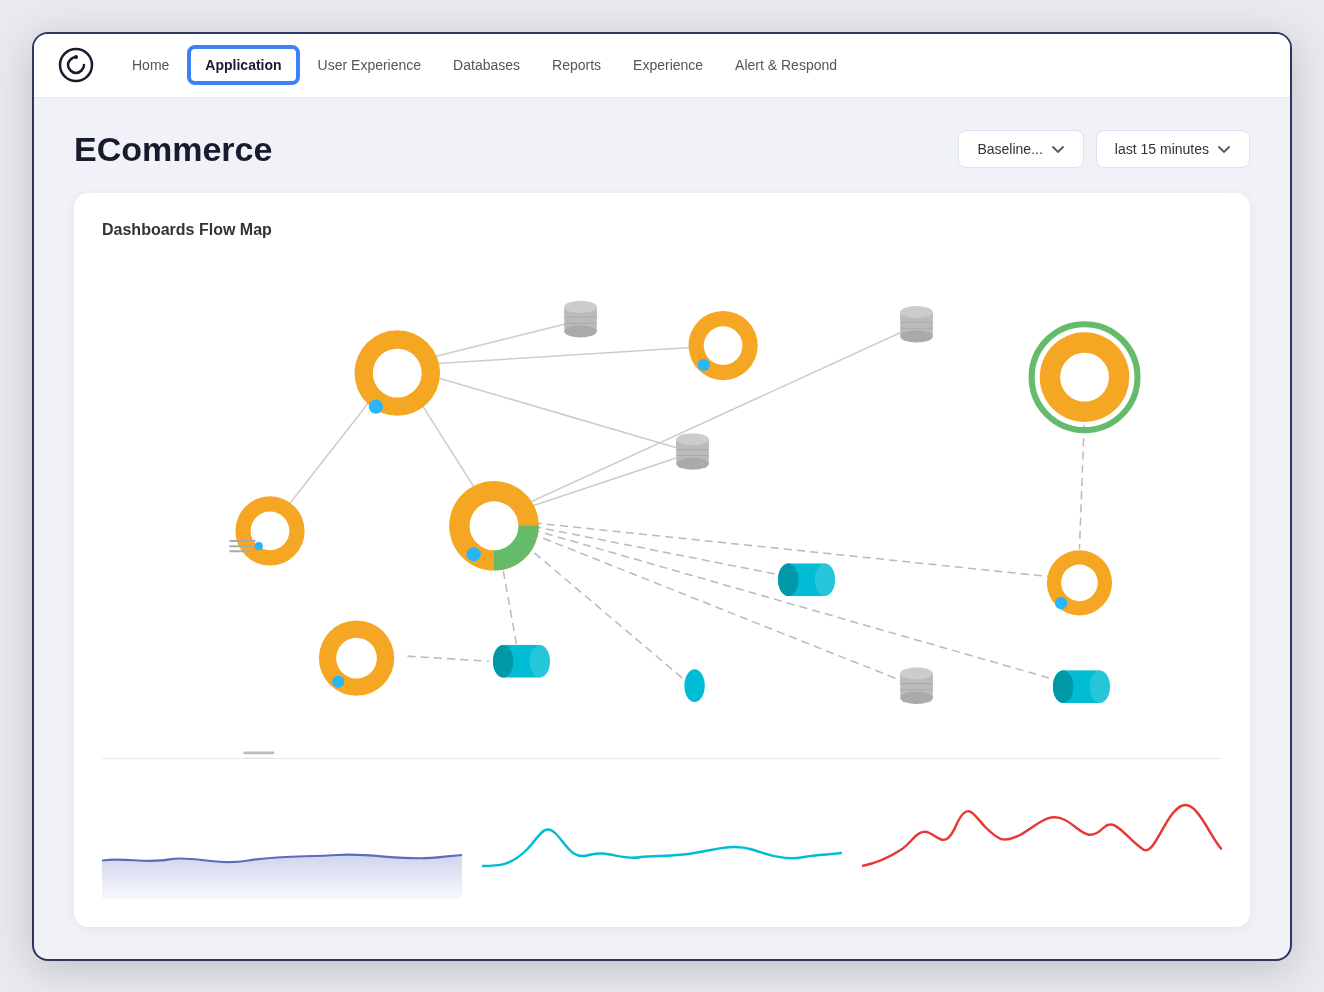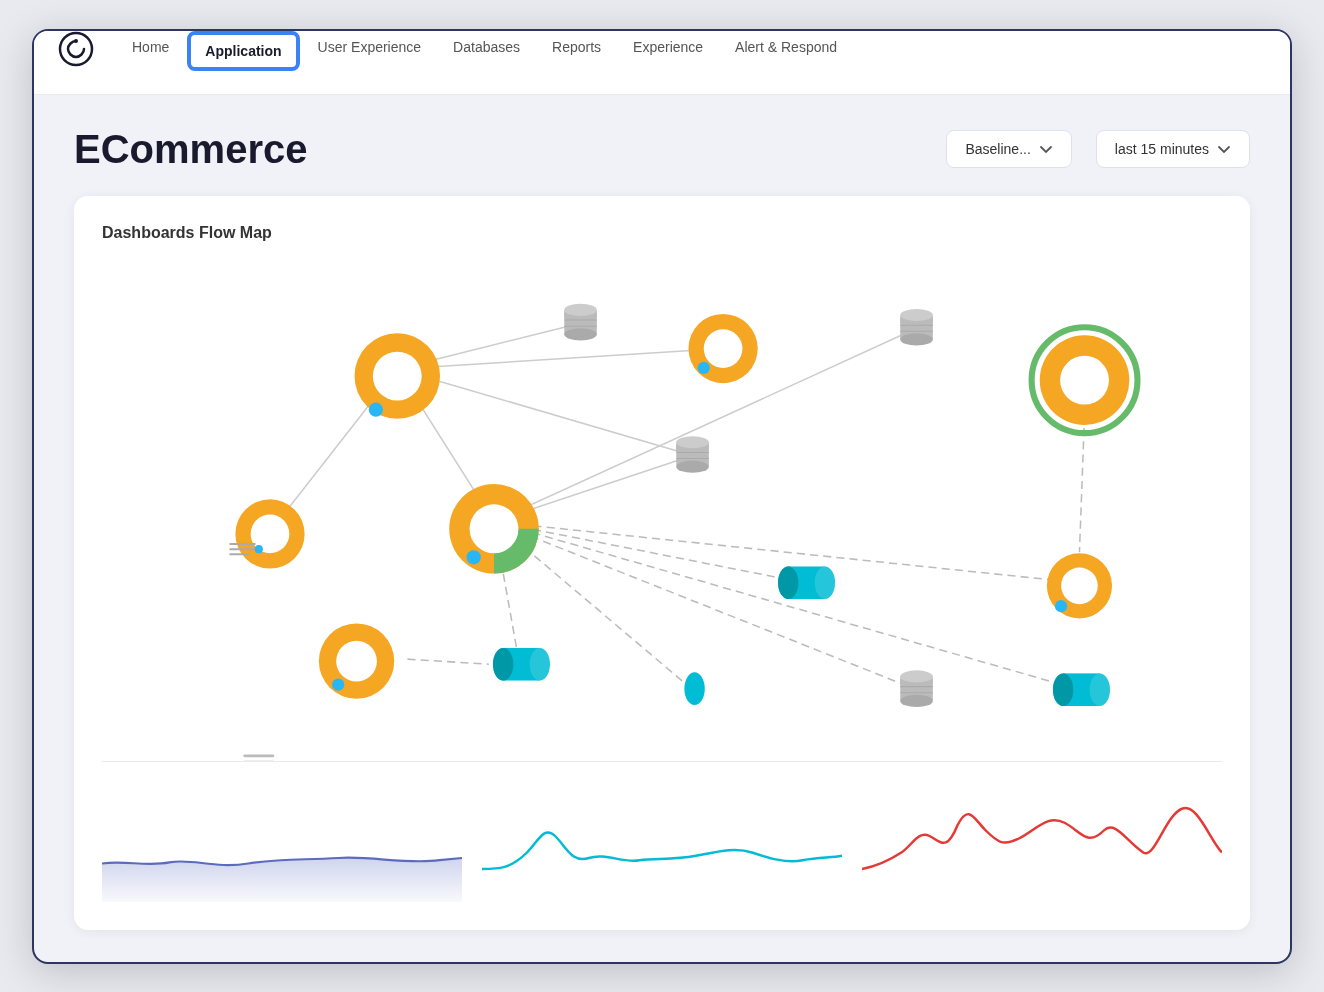--- a/index.html
+++ b/index.html
@@ -19,21 +19,21 @@
       border-radius: 16px;
       border: 2px solid #2d3561;
       overflow: hidden;
       box-shadow: 0 8px 40px rgba(0,0,0,0.18);
     }
 
     
     .nav {
       background: #fff;
       display: flex;
-      align-items: flex-start;
+      align-items: center;
       padding: 0 24px;
       height: 64px;
       border-bottom: 1px solid #e8eaf0;
       gap: 4px;
     }
     .nav-logo {
       width: 36px;
       height: 36px;
       margin-right: 20px;
       flex-shrink: 0;
@@ -59,28 +59,28 @@
     }
 
     .page-header {
       display: flex;
       align-items: center;
       justify-content: space-between;
       margin-bottom: 24px;
     }
 
     .page-title {
-      font-size: 40px;
+      font-size: 34px;
       font-weight: 700;
       color: #1a1a2e;
     }
 
     .header-controls {
       display: flex;
-      gap: 24px;
+      gap: 12px;
     }
 
     .dropdown-btn {
       display: flex;
       align-items: center;
       gap: 8px;
       padding: 10px 18px;
       background: #fff;
       border: 1px solid #dde1ee;
       border-radius: 8px;

